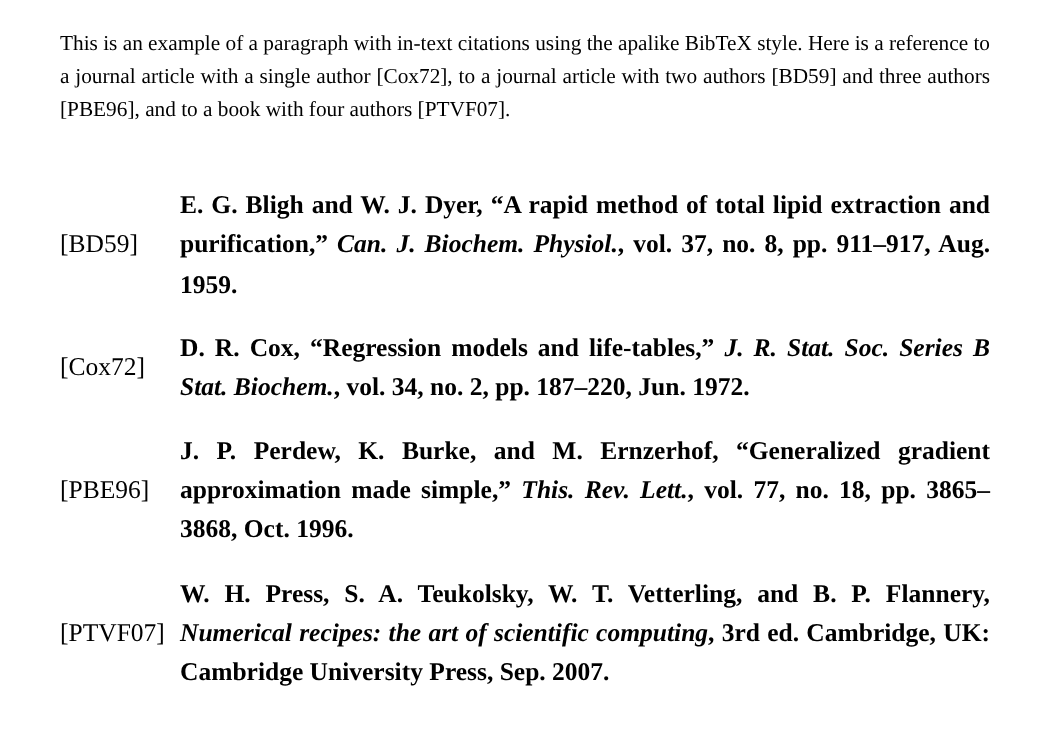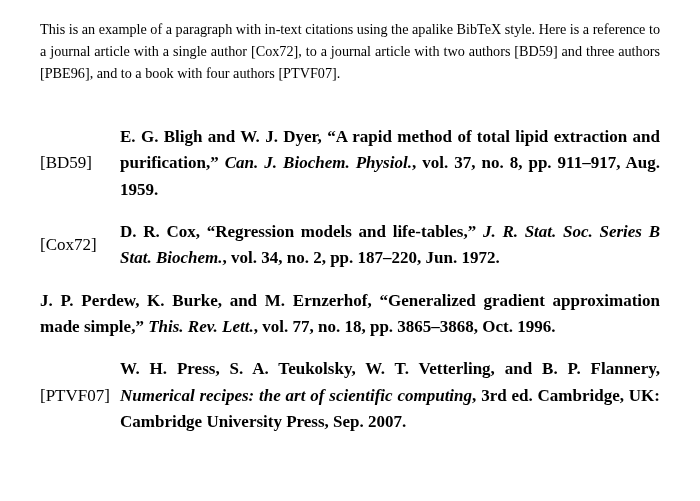--- a/index.html
+++ b/index.html
@@ -62,19 +62,20 @@
 <div class="references-section">
 <div class="ref-entry">
       <div class="ref-label">[BD59]</div>
       <div class="ref-content">E. G. Bligh and W. J. Dyer, “A rapid method of total lipid extraction and purification,” <em>Can. J. Biochem. Physiol.</em>, vol. 37, no. 8, pp. 911–917, Aug. 1959.</div>
     </div>
     <div class="ref-entry">
       <div class="ref-label">[Cox72]</div>
       <div class="ref-content">D. R. Cox, “Regression models and life-tables,” <em>J. R. Stat. Soc. Series B Stat. Biochem.</em>, vol. 34, no. 2, pp. 187–220, Jun. 1972.</div>
     </div>
     <div class="ref-entry">
+      <div class="ref-label">[PBE96]</div>
       <div class="ref-content">J. P. Perdew, K. Burke, and M. Ernzerhof, “Generalized gradient approximation made simple,” <em>This. Rev. Lett.</em>, vol. 77, no. 18, pp. 3865–3868, Oct. 1996.</div>
     </div>
     <div class="ref-entry">
       <div class="ref-label">[PTVF07]</div>
       <div class="ref-content">W. H. Press, S. A. Teukolsky, W. T. Vetterling, and B. P. Flannery, <em>Numerical recipes: the art of scientific computing</em>, 3rd ed.  Cambridge, UK: Cambridge University Press, Sep. 2007.</div>
     </div>
   </div>
 
 </body></html>

